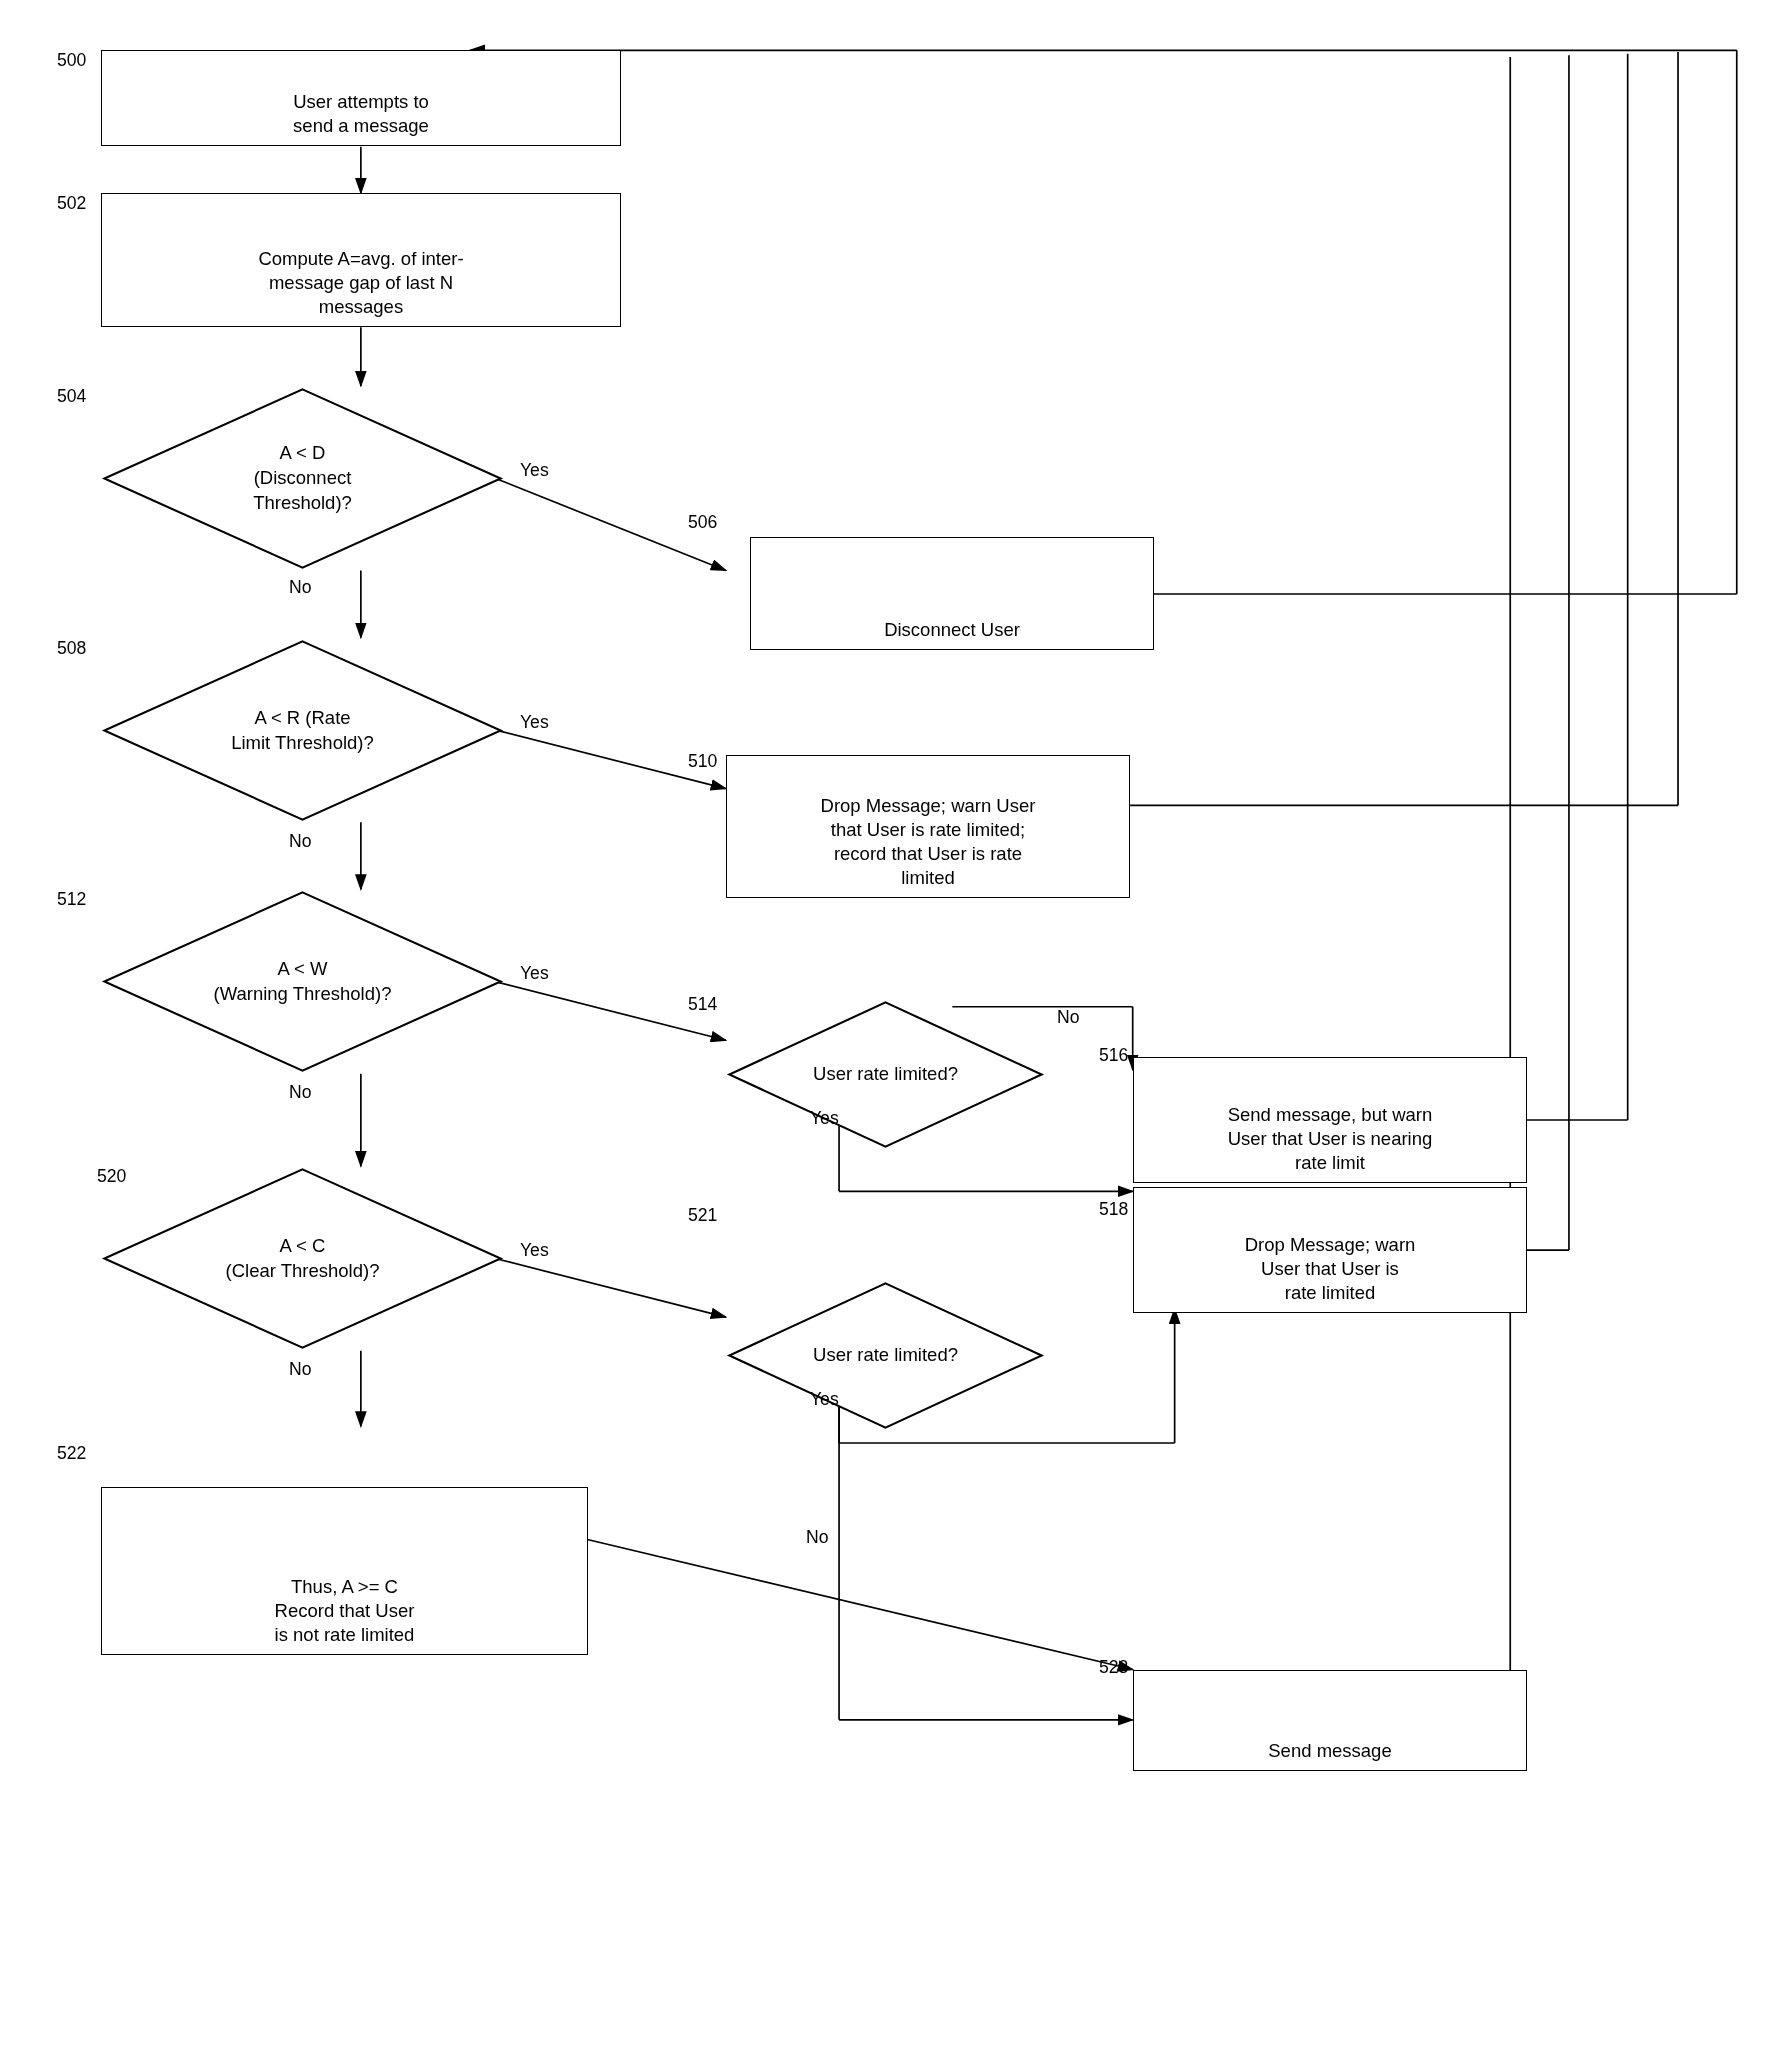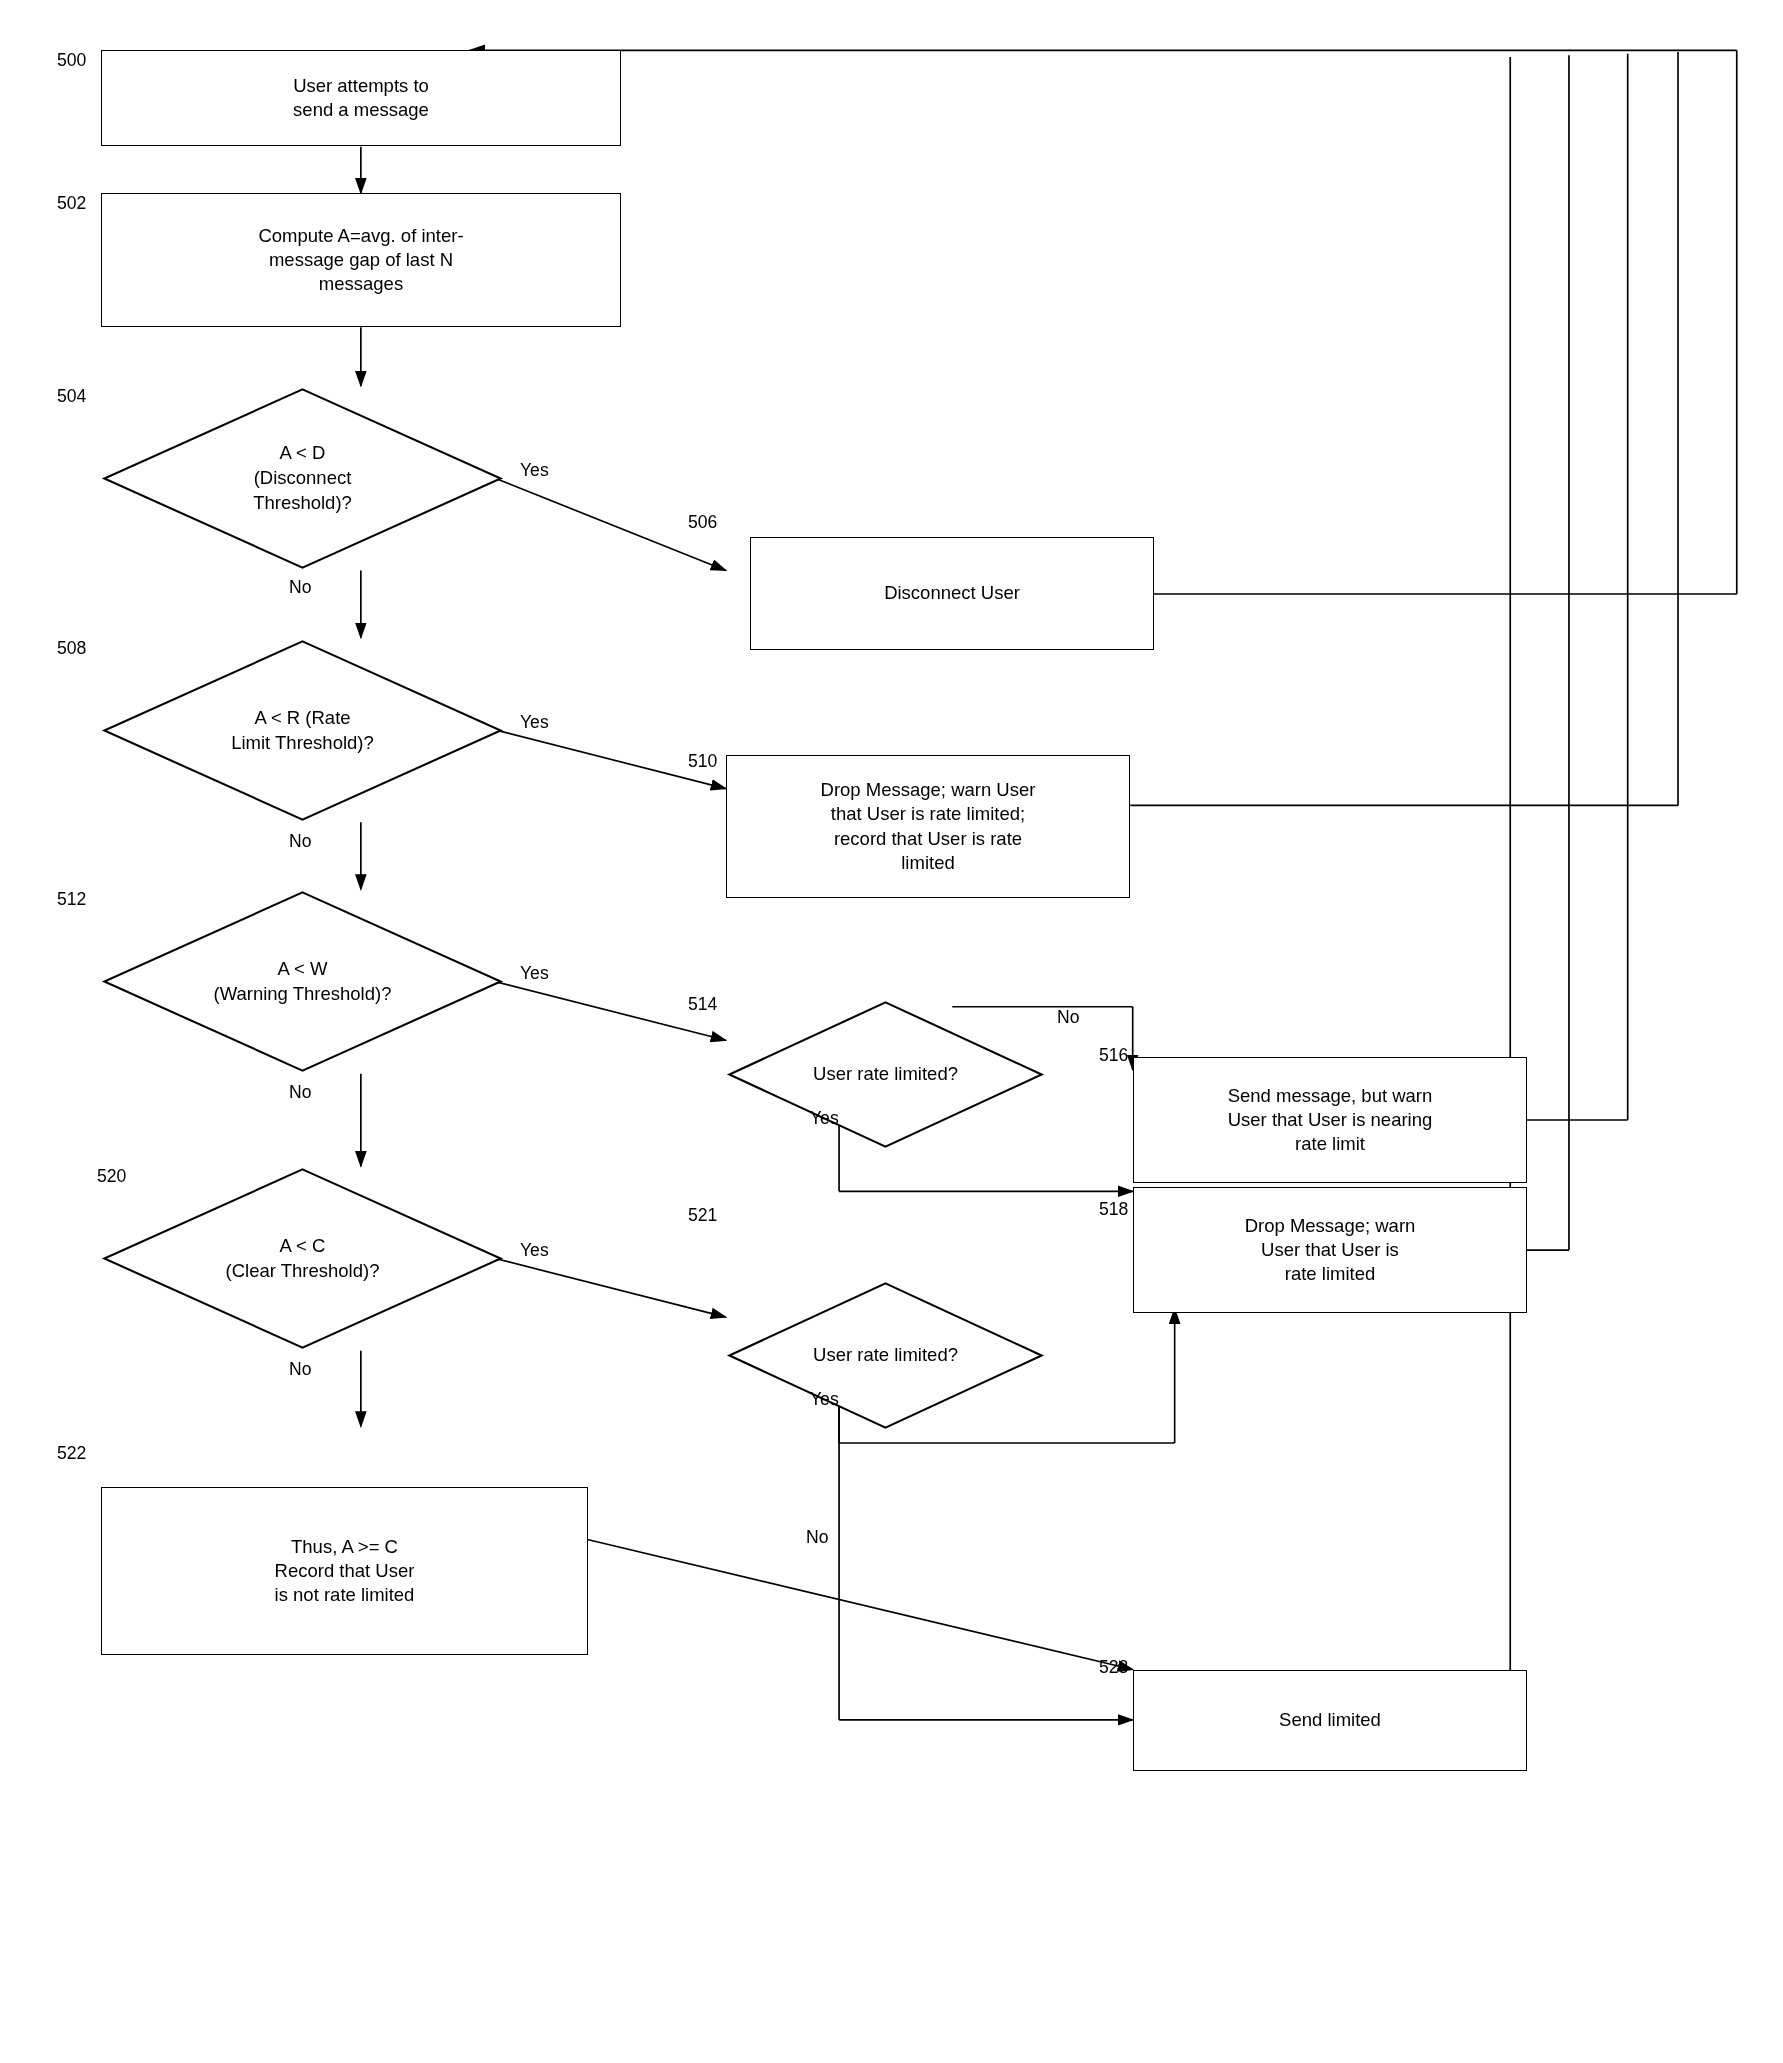--- a/index.html
+++ b/index.html
@@ -16,21 +16,21 @@
       width: 1783px;
       height: 2063px;
       overflow: hidden;
     }
     
     .box {
       position: absolute;
       border: 1.7px solid #000;
       background: #fff;
       display: flex;
-      align-items: center;
+      align-items: flex-end;
       justify-content: center;
       text-align: center;
       font-size: 18.5px;
       line-height: 1.3;
       padding: 6.7px;
     }
     
     .diamond-wrap {
       position: absolute;
       display: flex;
@@ -267,17 +267,17 @@
 
   <div class="label" style="left:57px; top:1443px;">522</div>
 
   <div class="box" style="left:101px; top:1443px; width:487px; height:168px;margin-top:44px;">
     <span>Thus, A &gt;= C<br>Record that User<br>is not rate limited</span>
   </div>
 
   <div class="label" style="left:1099px; top:1657px;">523</div>
 
   <div class="box" style="left:1133px; top:1670px; width:394px; height:101px;">
-    <span>Send limited</span>
+    <span>Send message</span>
   </div>
 
 </div>
 
 
 </body></html>

